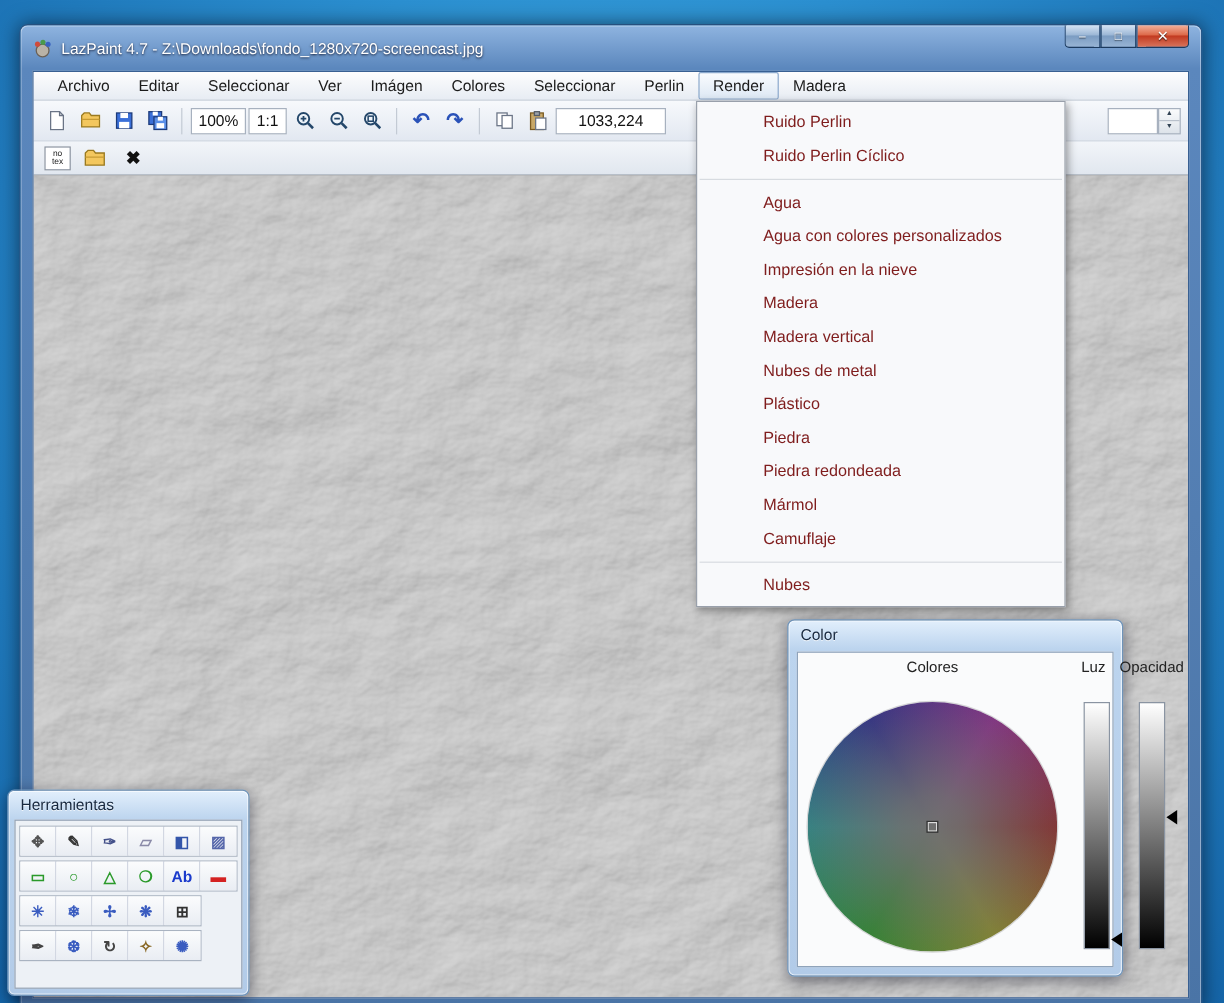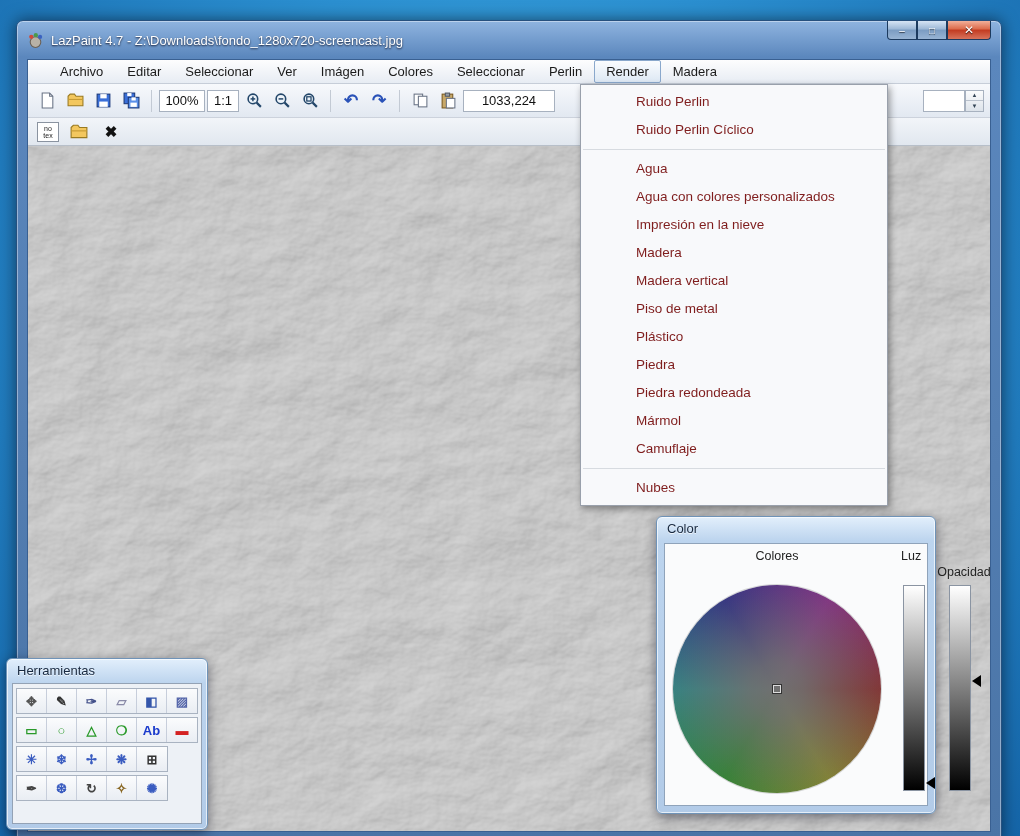--- a/index.html
+++ b/index.html
@@ -20,21 +20,21 @@
   .title-text { color:#fff; font-size:13px; text-shadow:0 1px 2px rgba(0,0,20,.85); white-space:nowrap; }
   .win-controls { position:absolute; top:0; right:10px; display:flex; }
   .wc { width:30px; height:19px; border:1px solid #1c3a5e; border-top:none; display:flex; align-items:center; justify-content:center;
         color:#fff; font-size:10px; text-shadow:0 1px 1px rgba(0,0,0,.8);
         background:linear-gradient(180deg,#d6e4f4 0%, #9cb7d6 45%, #7b9cc2 50%, #98b4d4 100%); }
   .wc:first-child { border-radius:0 0 0 4px; }
   .wc.close { width:44px; border-radius:0 0 4px 0;
         background:linear-gradient(180deg,#f2b09a 0%, #dd6a4a 45%, #c23a20 50%, #d8745c 100%); font-size:12px; }
   
   .client { position:absolute; left:10px; right:10px; top:38px; bottom:9px; background:#e9eef5; border:1px solid #396092; display:flex; flex-direction:column; overflow:hidden; }
-  .menubar { height:24px; flex:0 0 auto; background:linear-gradient(#fdfdfe,#e7ecf3); border-bottom:1px solid #c6cdd8; display:flex; align-items:center; padding-left:20px; font-size:13px; color:#1b1b1b; }
+  .menubar { height:24px; flex:0 0 auto; background:linear-gradient(#fdfdfe,#e7ecf3); border-bottom:1px solid #c6cdd8; display:flex; align-items:center; padding-left:8px; font-size:13px; color:#1b1b1b; }
   .menu-item { padding:3px 11px; border:1px solid transparent; border-radius:2px; white-space:nowrap; }
   .menu-item.active { background:linear-gradient(#fafcfe,#dde8f4); border:1px solid #8aa8cc; }
   .toolbar { height:34px; flex:0 0 auto; background:linear-gradient(#f7f9fc,#e2e8f1); border-bottom:1px solid #ccd2dc; display:flex; align-items:center; gap:2px; padding:0 6px; }
   .tbtn { width:26px; height:26px; display:flex; align-items:center; justify-content:center; border-radius:3px; flex:0 0 auto; }
   .tbtn svg { width:17px; height:17px; }
   .tglyph { font-size:17px; font-weight:bold; color:#2a52b8; line-height:1; }
   .tsep { width:1px; height:22px; background:#c3cad4; margin:0 5px; flex:0 0 auto; }
   .tfield { background:#fff; border:1px solid #a7b1bf; height:22px; display:flex; align-items:center; justify-content:center; font-size:13px; color:#111; }
   .tfield.zoom { width:46px; }
   .tfield.ratio { width:32px; }
@@ -61,21 +61,21 @@
   .float-win { position:absolute; border:1px solid #6f93b8; border-radius:6px;
                background:linear-gradient(180deg,#e2effc 0%, #bcd4ee 24px, #b2cbe8 100%);
                box-shadow:0 3px 12px rgba(0,0,20,.45), inset 0 0 0 1px rgba(255,255,255,.65); z-index:30; }
   .fw-title { height:24px; line-height:24px; padding-left:10px; font-size:13px; color:#17283f; text-shadow:0 1px 0 rgba(255,255,255,.7); }
   
   .color-window { left:656px; top:516px; width:280px; height:298px; }
   .cw-body { position:absolute; left:7px; right:7px; top:26px; bottom:7px; background:#fafbfc; border:1px solid #8fa3ba; }
   .cw-label { position:absolute; font-size:12.5px; color:#222; }
   .lbl-colores { left:70px; top:5px; width:84px; text-align:center; }
   .lbl-luz { left:236px; top:5px; width:26px; text-align:left; }
-  .lbl-opacidad { left:268px; top:5px; width:62px; text-align:center;margin-top:16px; }
+  .lbl-opacidad { left:268px; top:5px; width:62px; text-align:left; }
   .wheel { position:absolute; left:8px; top:41px; width:208px; height:208px; border-radius:50%;
     background:
       radial-gradient(circle, rgba(112,112,112,1) 0%, rgba(112,112,112,.85) 18%, rgba(112,112,112,0) 74%),
       conic-gradient(from 0deg,
         hsl(270,42%,36%), hsl(300,42%,36%), hsl(330,42%,36%), hsl(0,42%,36%),
         hsl(30,42%,36%),  hsl(60,42%,36%),  hsl(90,42%,36%),  hsl(120,42%,36%),
         hsl(150,42%,36%), hsl(180,42%,36%), hsl(210,42%,36%), hsl(240,42%,36%), hsl(270,42%,36%));
     box-shadow:0 0 0 1px rgba(0,0,0,.15); }
   .wheel-cursor { position:absolute; left:100px; top:100px; width:8px; height:8px; border:1px solid #dcdcdc; outline:1px solid #333; background:transparent; }
   .vslider { position:absolute; top:41px; width:22px; height:206px; border:1px solid #8a94a2; background:linear-gradient(180deg,#ffffff 0%, #000000 100%); }
@@ -250,21 +250,21 @@
 
   <div class="dropdown">
     <div class="dd-item">Ruido Perlin</div>
     <div class="dd-item">Ruido Perlin Cíclico</div>
     <div class="dd-sep"></div>
     <div class="dd-item">Agua</div>
     <div class="dd-item">Agua con colores personalizados</div>
     <div class="dd-item">Impresión en la nieve</div>
     <div class="dd-item">Madera</div>
     <div class="dd-item">Madera vertical</div>
-    <div class="dd-item">Piso de metal</div>
+    <div class="dd-item">Nubes de metal</div>
     <div class="dd-item">Plástico</div>
     <div class="dd-item">Piedra</div>
     <div class="dd-item">Piedra redondeada</div>
     <div class="dd-item">Mármol</div>
     <div class="dd-item">Camuflaje</div>
     <div class="dd-sep"></div>
     <div class="dd-item">Nubes</div>
   </div>
 
   <div class="float-win color-window">

